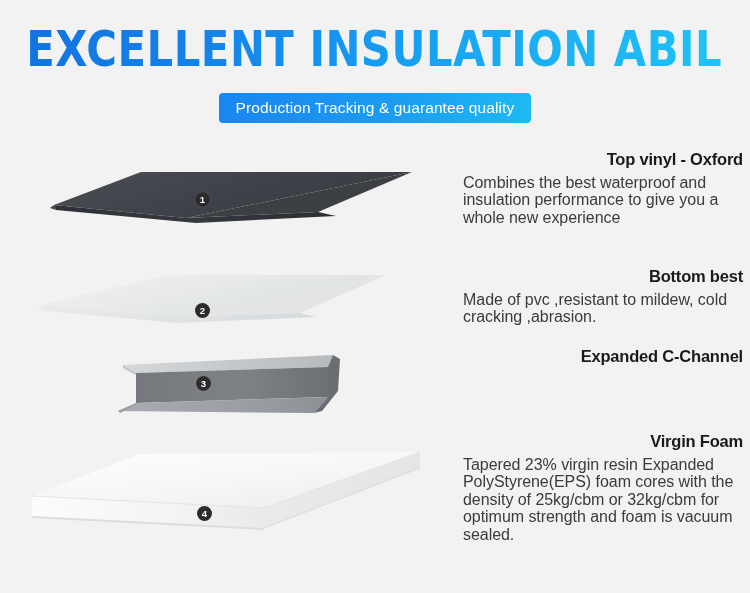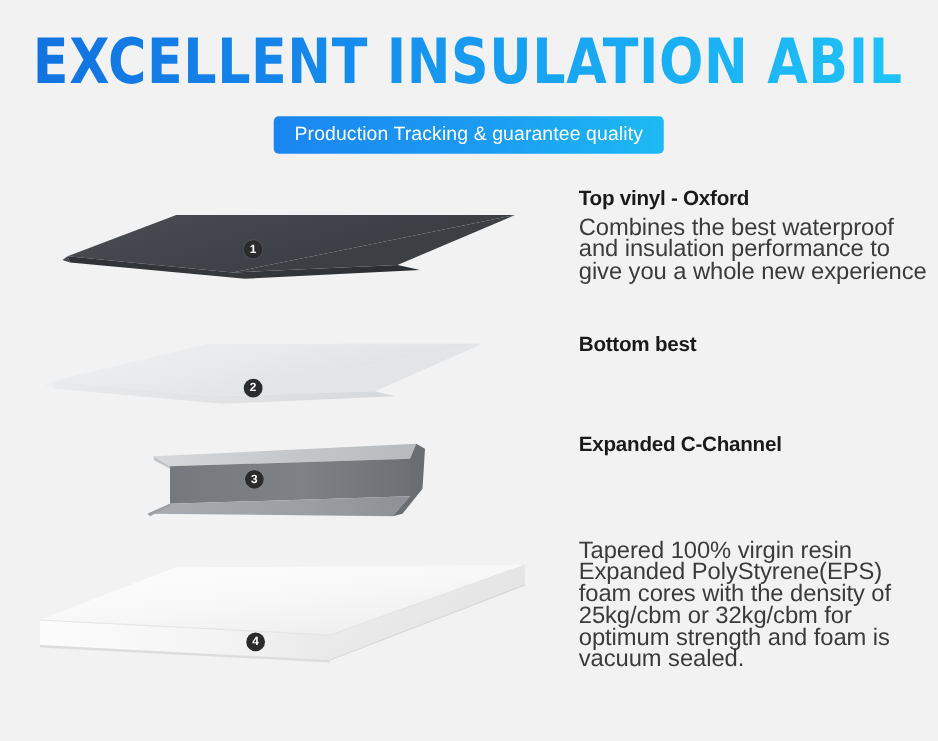--- a/index.html
+++ b/index.html
@@ -82,23 +82,24 @@
     width: 280px;
   }
   .txt h3 {
     font-size: 16.5px;
     line-height: 19px;
     font-weight: bold;
     color: #1a1a1a;
     letter-spacing: -0.2px;
     margin-bottom: 5px;
     white-space: nowrap;
+    text-align: right;
   }
   .txt p {
-    font-size: 19px;
+    font-size: 16px;
     line-height: 17.4px;
     color: #3b3b3b;
     letter-spacing: -0.05px;
   }
 
   
   #row1 { top: 150px; }
   #row2 { top: 267px; }
   #row3 { top: 347px; }
   #row4 { top: 432px; }
@@ -186,20 +187,21 @@
         </defs>
         <polygon points="24,38 148,8 368,8 152,50" fill="url(#g2top)"></polygon>
         <polygon points="368,8 152,50 282,46" fill="#e2e4e6"></polygon>
         <polygon points="24,38 152,50 282,46 298,50 160,56 26,44" fill="url(#g2front)"></polygon>
         <polygon points="24,38 26,44 18,41" fill="#eceeef"></polygon>
       </svg>
       <div class="badge" id="badge2">2</div>
     </div>
     <div class="txt">
       <h3>Bottom best</h3>
+      <p>Made of pvc ,resistant to mildew, cold cracking ,abrasion.</p>
     </div>
   </div>
 
   <div class="row" id="row3">
     <div class="art">
       <svg width="420" height="80" viewBox="0 0 420 80">
         <defs>
           <linearGradient id="g3topflange" x1="0" y1="0" x2="1" y2="0">
             <stop offset="0" stop-color="#d6d8da"></stop>
             <stop offset="0.5" stop-color="#c6c9cb"></stop>
@@ -263,17 +265,18 @@
         <polygon points="246,76 402,20 402,36 246,96" fill="url(#g4side)"></polygon>
 
         <polygon points="14,84 246,96 246,98 14,86" fill="#dddddd"></polygon>
 
         <polyline points="14,64 246,76 402,20" fill="none" stroke="#e4e4e4" stroke-width="1"></polyline>
         <polyline points="246,96 402,36" fill="none" stroke="#d9d9d9" stroke-width="1"></polyline>
       </svg>
       <div class="badge" id="badge4">4</div>
     </div>
     <div class="txt">
-      <p>Tapered 100% virgin resin Expanded PolyStyrene(EPS) foam cores with the density of 25kg/cbm or 32kg/cbm for optimum strength and foam is vacuum sealed.</p>
+      <h3>Virgin Foam</h3>
+      <p>Tapered 23% virgin resin Expanded PolyStyrene(EPS) foam cores with the density of 25kg/cbm or 32kg/cbm for optimum strength and foam is vacuum sealed.</p>
     </div>
   </div>
 
 </div>
 
 </body></html>

